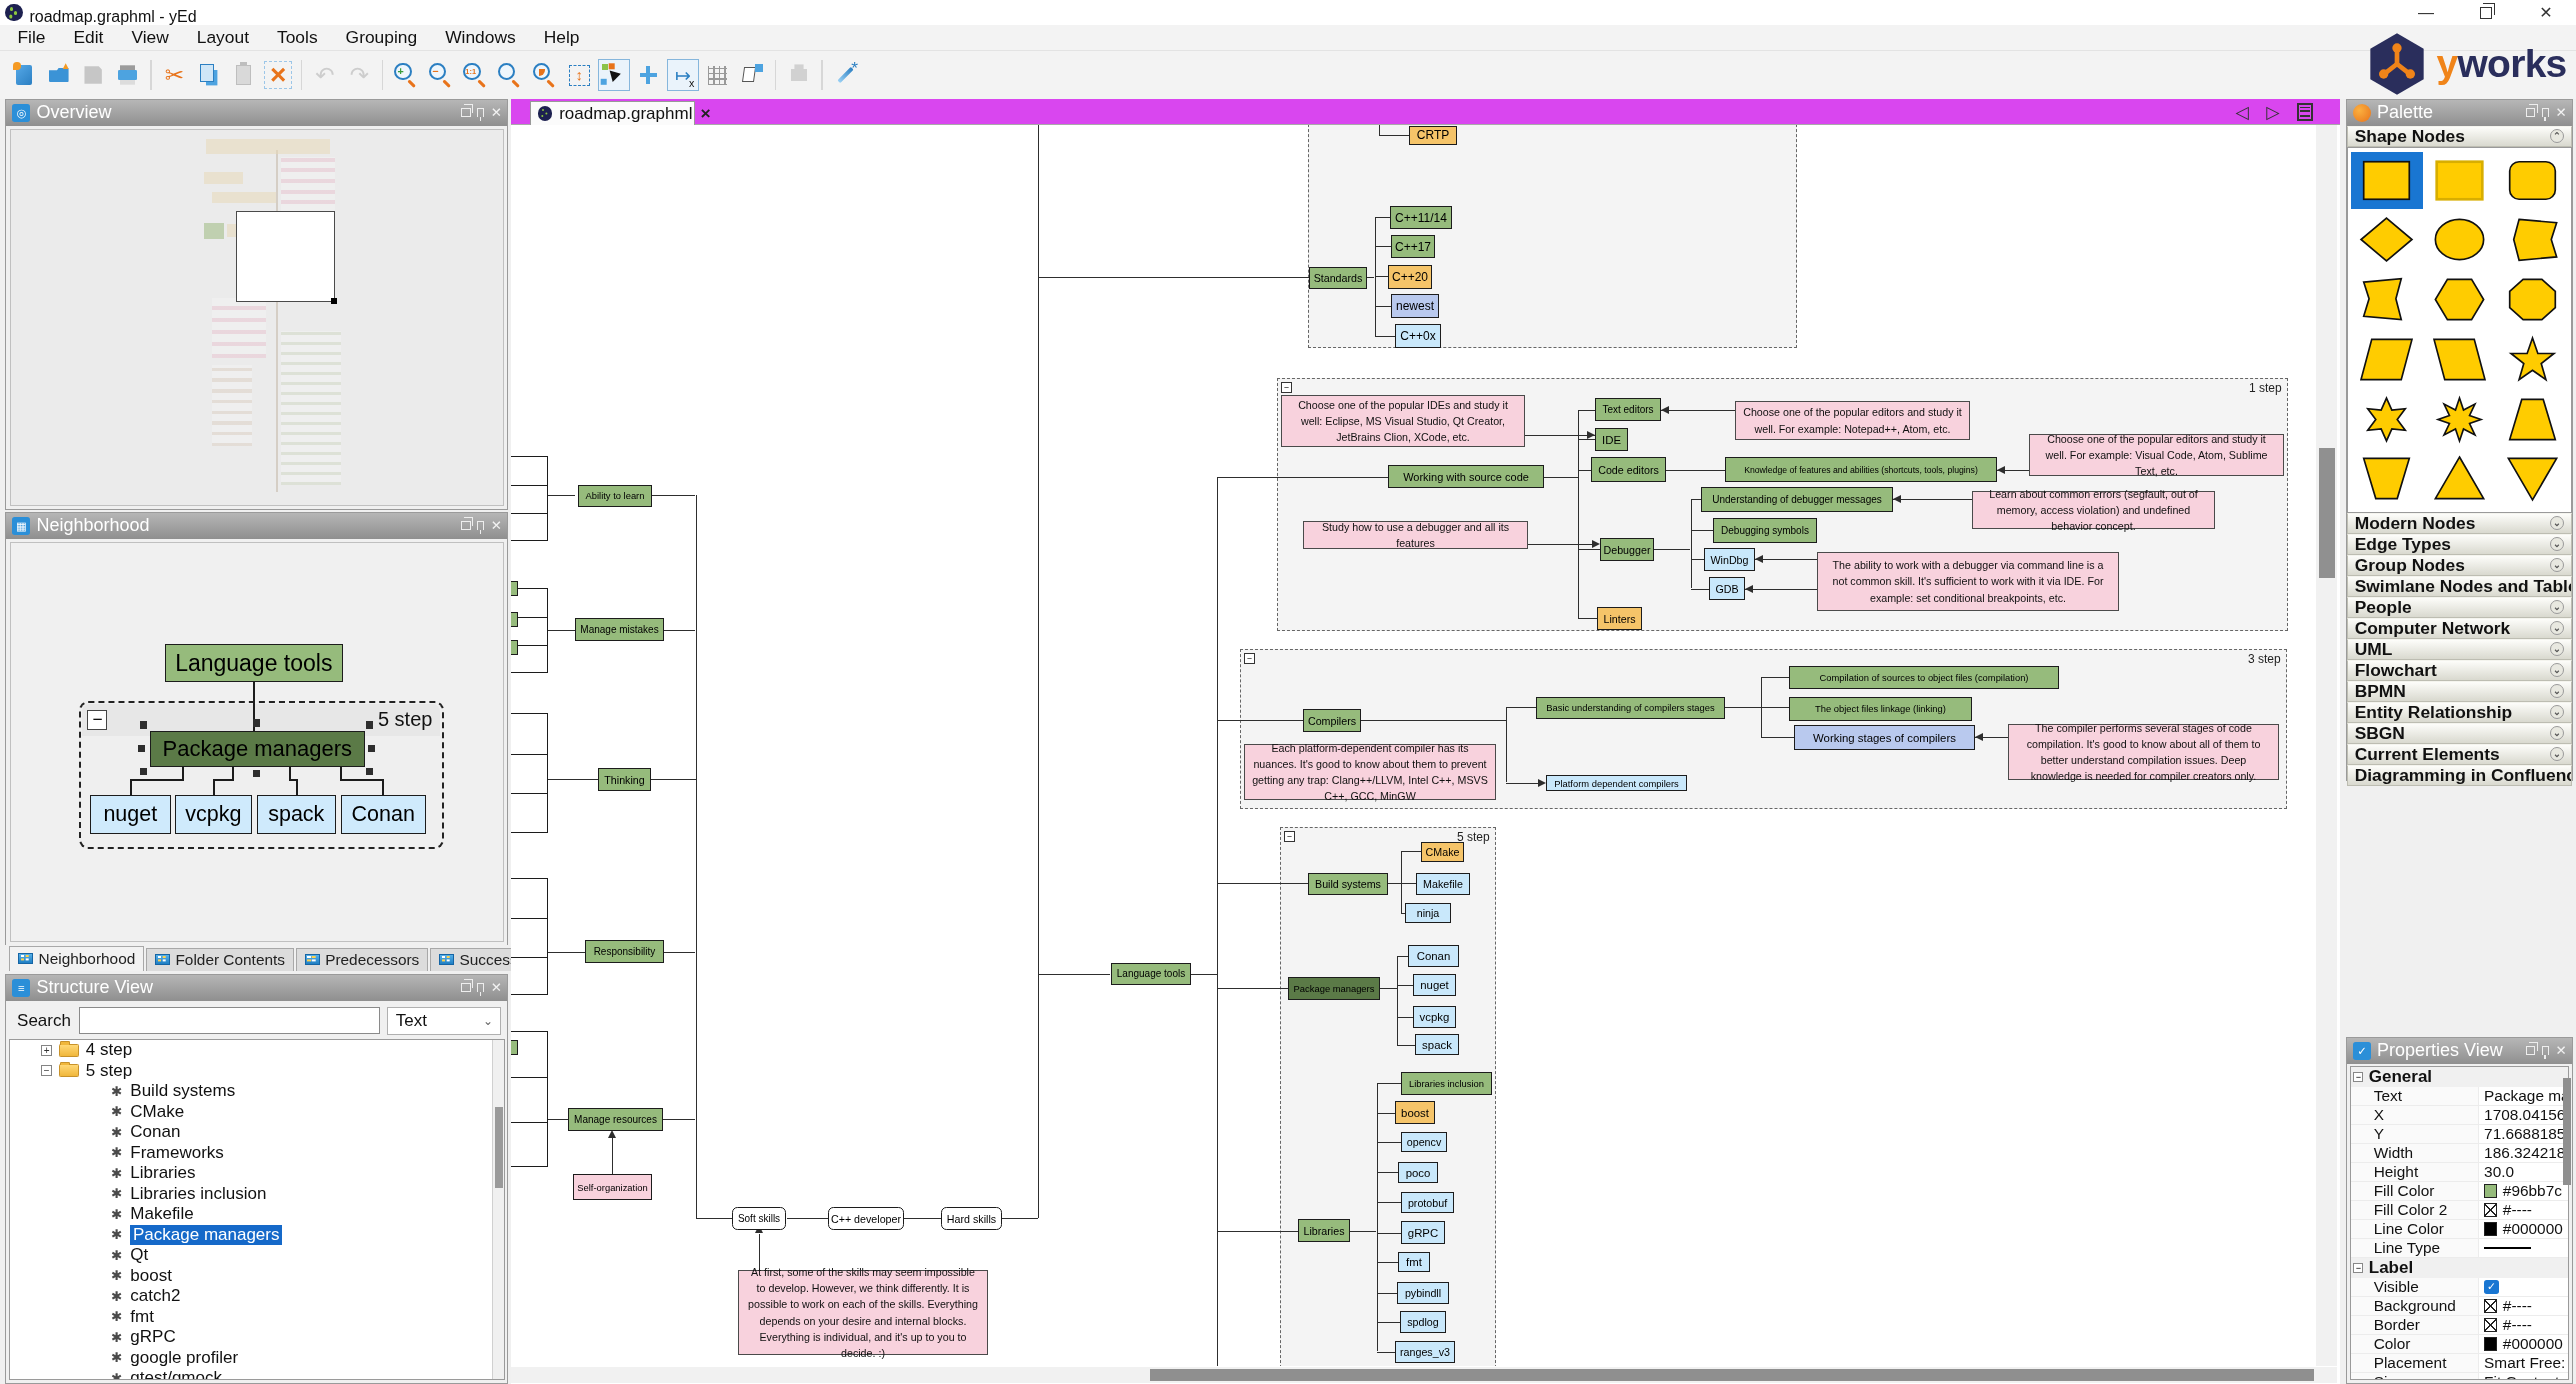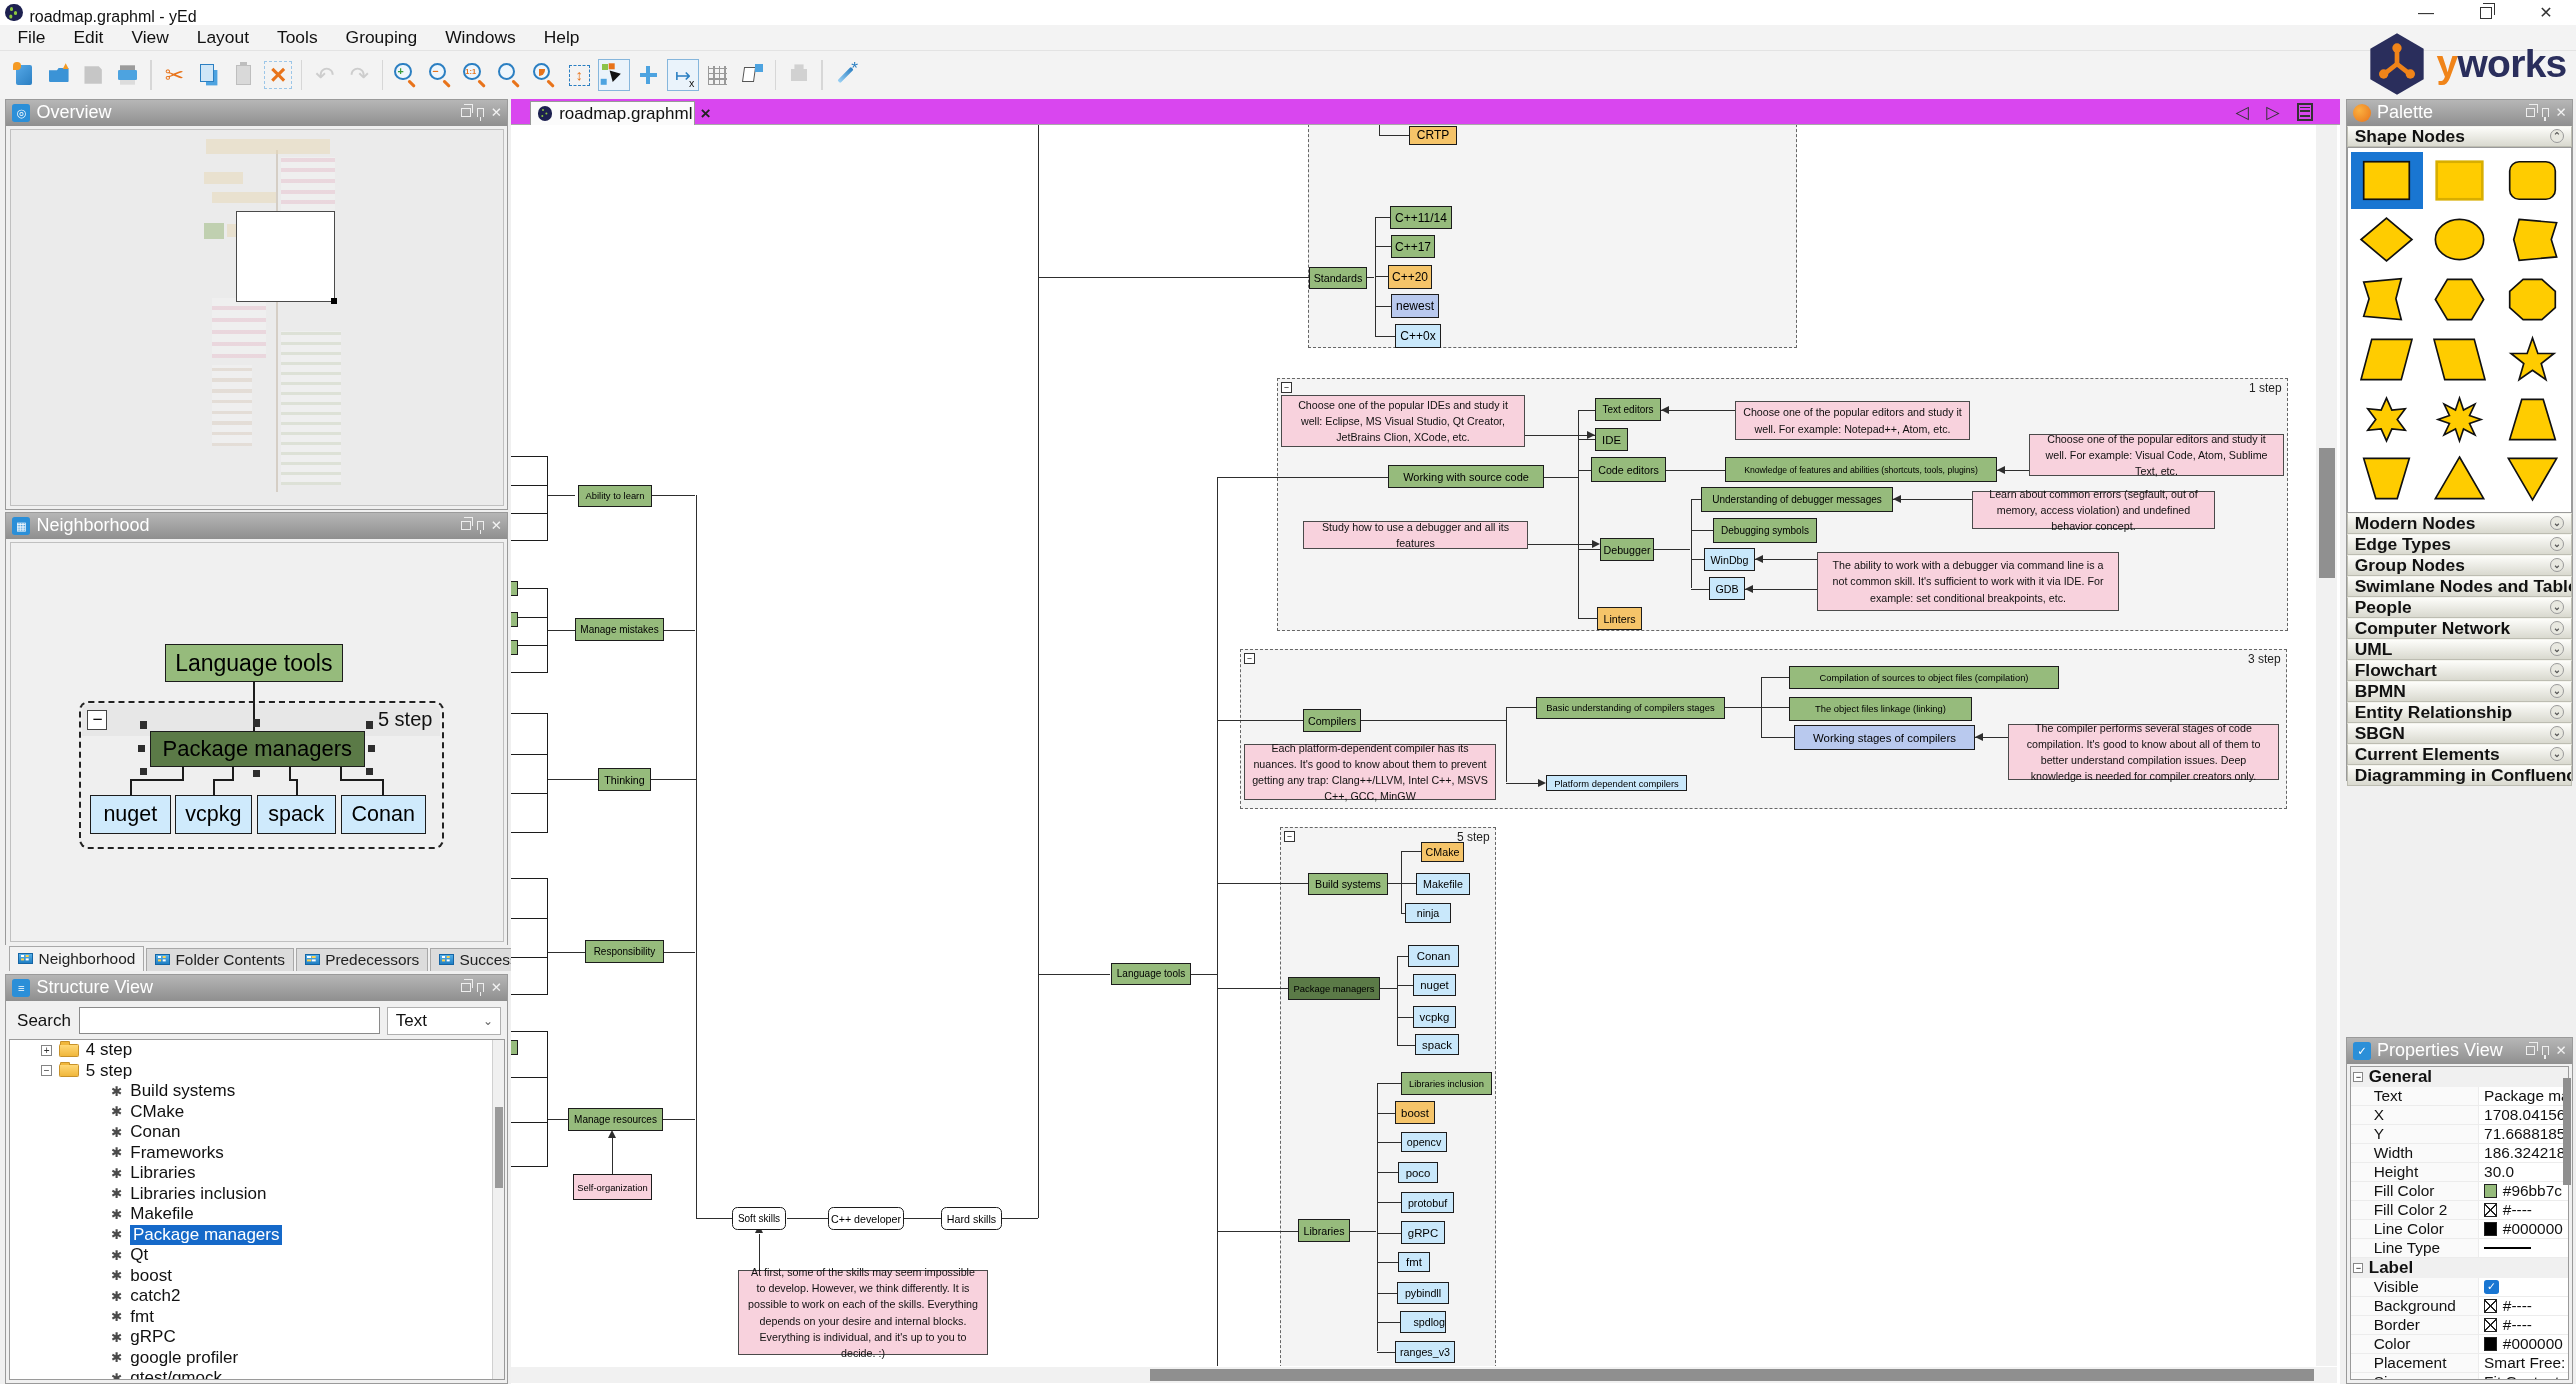--- a/index.html
+++ b/index.html
@@ -756,21 +756,21 @@
         </div>
         <div class="node blue" style="left: 890px; top: 1096px; width: 44px; height: 23px; font-size: 11.4px;">
           <span>gRPC</span>
         </div>
         <div class="node blue" style="left: 887px; top: 1127px; width: 32px; height: 20px; font-size: 11.4px;">
           <span>fmt</span>
         </div>
         <div class="node blue" style="left: 886px; top: 1157px; width: 52px; height: 21.5px; font-size: 10.7px;">
           <span>pybindll</span>
         </div>
-        <div class="node blue" style="left: 889px; top: 1186px; width: 46px; height: 22px; font-size: 10.7px; justify-content: flex-end;">
+        <div class="node blue" style="left: 889px; top: 1186px; width: 46px; height: 22px; font-size: 10.7px;">
           <span>spdlog</span>
         </div>
         <div class="node blue" style="left: 884px; top: 1216px; width: 60px; height: 21.5px; font-size: 10.7px;">
           <span>ranges_v3</span>
         </div>
         <div class="node green" style="left: 67px; top: 360px; width: 74px; height: 21.5px; font-size: 9.4px;">
           <span>Ability to learn</span>
         </div>
         <div class="node green" style="left: 64px; top: 493px; width: 89px; height: 23px; font-size: 10px;">
           <span>Manage mistakes</span>

